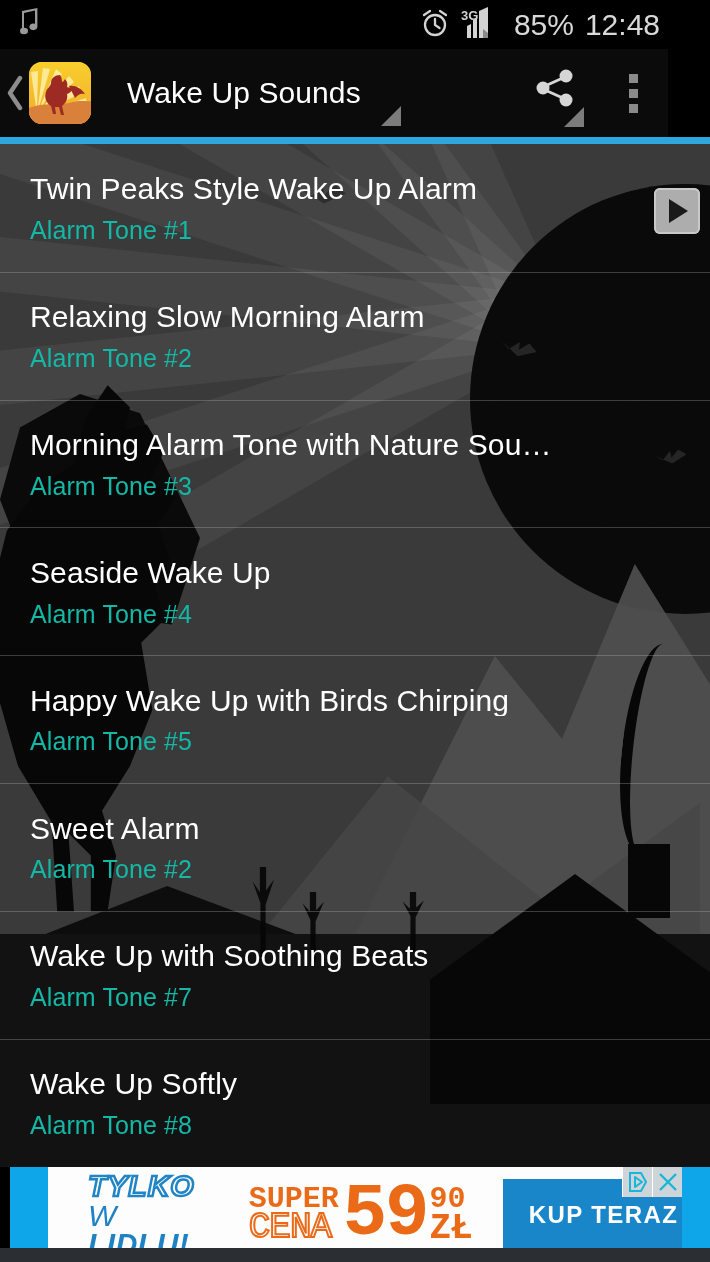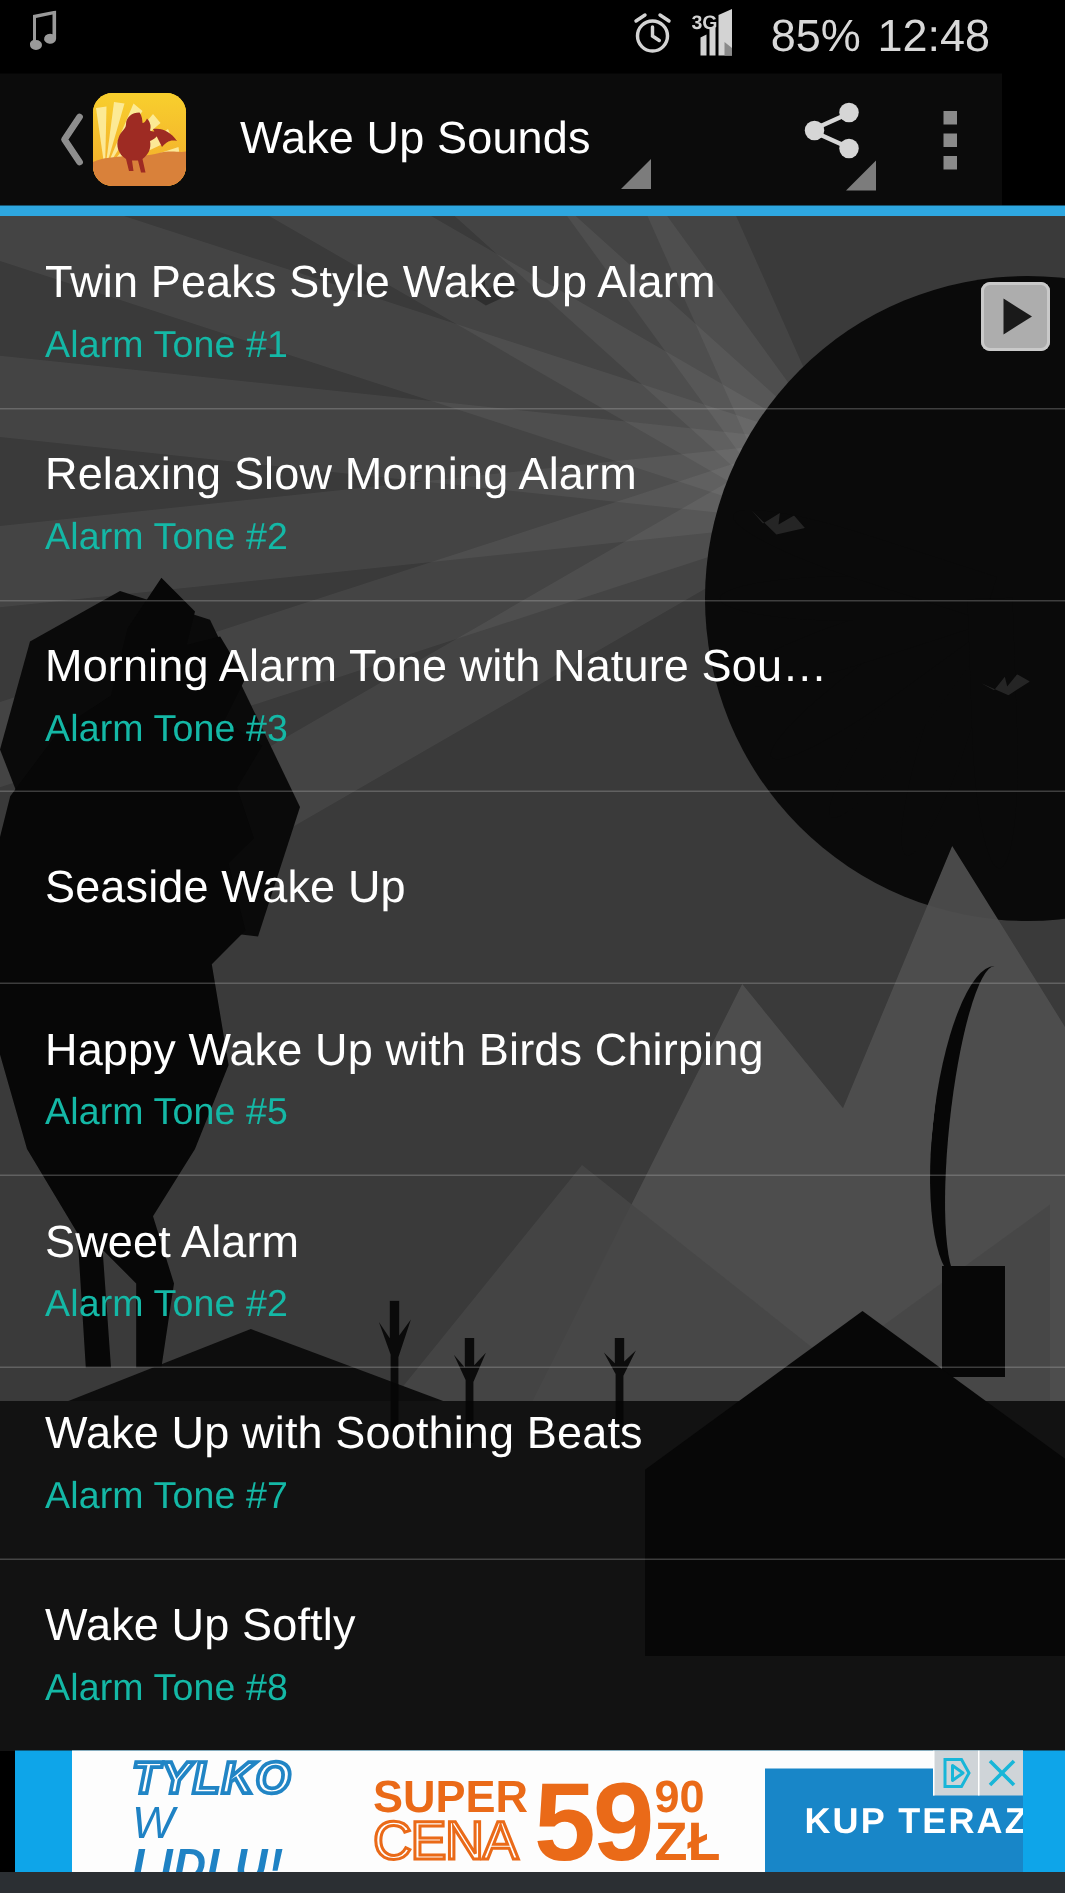--- a/index.html
+++ b/index.html
@@ -18,21 +18,21 @@
     padding:0 14px 0 10px;
   }
   #status-left{ display:flex; align-items:center; gap:10px; }
   #status-right{ margin-left:auto; display:flex; align-items:center; gap:11px; }
   .sb-text{ color:#d8d8d8; font-size:30px; letter-spacing:0px; font-weight:400; }
   .sb-ico{ display:block; }
 
   
   #action-bar{
     position:absolute; top:49px; left:0; width:668px; height:88px;
-    background:#0b0b0b; display:flex; align-items:center;padding-left:33px;
+    background:#0b0b0b; display:flex; align-items:center;
   }
   #back-chevron{ width:26px; margin-left:2px; display:flex; justify-content:center; }
   #app-icon{
     width:62px; height:62px; border-radius:13px; overflow:hidden;
     margin-left:1px; flex:none; position:relative;
     background:linear-gradient(#f6c22a,#f1a72a);
   }
   #title-wrap{ margin-left:36px; display:flex; align-items:flex-end; }
   #app-title{
     color:#fff; font-size:30px; font-weight:400; letter-spacing:.1px;
@@ -175,21 +175,21 @@
   }
   #ad-tylko{
     font-size:30px; font-weight:700; color:#fff; letter-spacing:1px;
     -webkit-text-stroke:2.5px #2185c5; font-style:italic;
   }
   #ad-wlidlu{
     font-size:30px; font-weight:700; color:#1f82c4; letter-spacing:.5px;
     font-style:italic; margin-top:3px;
   }
   #ad-wlidlu .thin{ font-weight:400; }
-  #ad-price{ margin-left:54px; display:flex; align-items:center; }
+  #ad-price{ margin-left:54px; display:flex; align-items:flex-end;font-family:Liberation Mono, monospace; }
   #ad-super{
     display:flex; flex-direction:column; align-items:flex-start;
     line-height:.86; margin-right:4px;
   }
   #ad-super-top{ font-size:30px; font-weight:700; color:#ea6a18; letter-spacing:0px; }
   #ad-super-bot{
     font-size:36px; font-weight:400; color:#fff; letter-spacing:-1px;
     -webkit-text-stroke:2px #ea6a18;
   }
   #ad-big{ font-size:74px; font-weight:700; color:#ea6a18; line-height:.8; letter-spacing:-2px; }
@@ -363,20 +363,21 @@
       <div class="row-sub">Alarm Tone #2</div>
     </div>
 
     <div class="row">
       <div class="row-title">Morning Alarm Tone with Nature Sou…</div>
       <div class="row-sub">Alarm Tone #3</div>
     </div>
 
     <div class="row">
       <div class="row-title">Seaside Wake Up</div>
+      <div class="row-sub">Alarm Tone #4</div>
     </div>
 
     <div class="row">
       <div class="row-title">Happy Wake Up with Birds Chirping</div>
       <div class="row-sub">Alarm Tone #5</div>
     </div>
 
     <div class="row">
       <div class="row-title">Sweet Alarm</div>
       <div class="row-sub">Alarm Tone #2</div>

